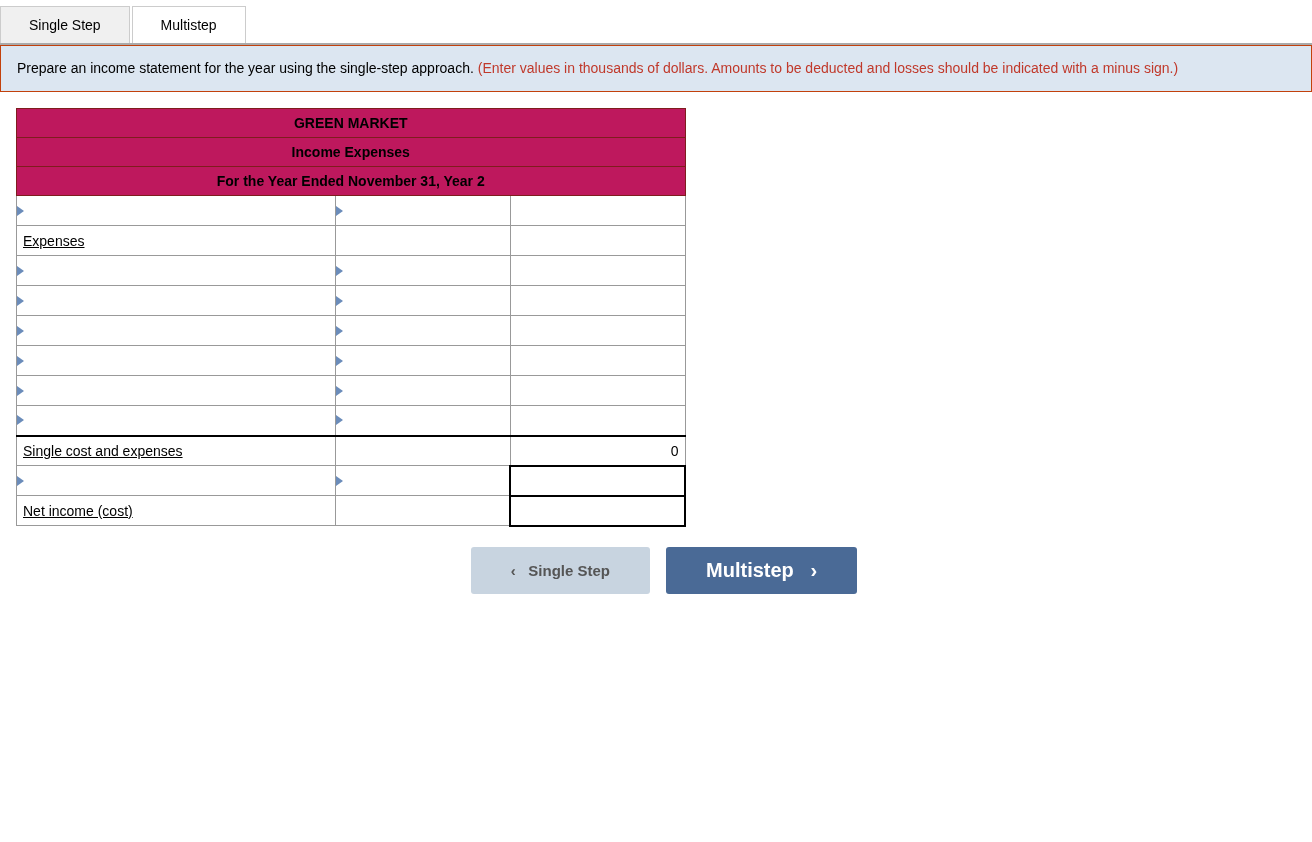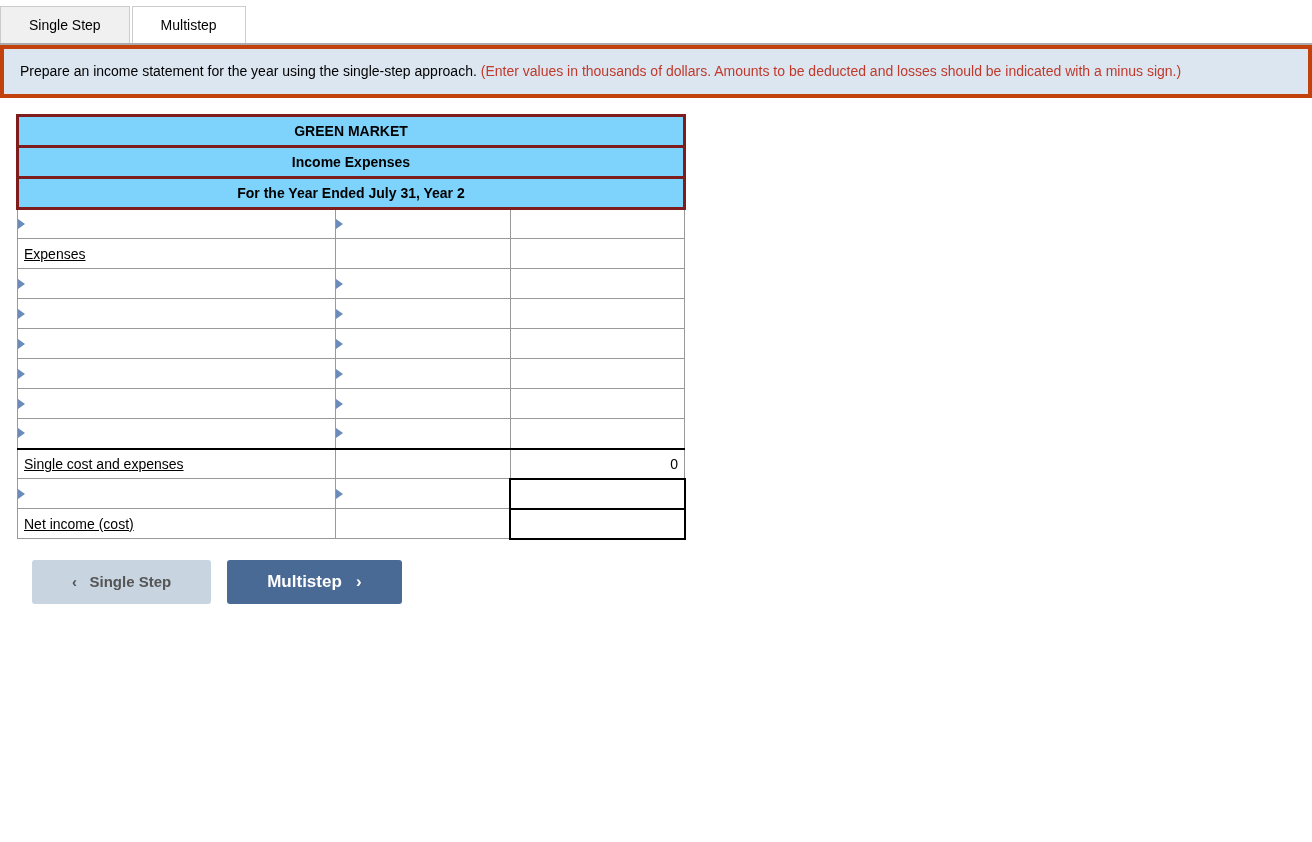--- a/index.html
+++ b/index.html
@@ -31,21 +31,21 @@
       background: #fff;
       border-top: 1px solid #ccc;
       border-left: 1px solid #ccc;
       border-right: 1px solid #ccc;
       font-weight: normal;
     }
 
     
     .instruction-box {
       background: #dce6f1;
-      border: 4px solid #c2410c;
+      border: 1px solid #c2410c;
       padding: 12px 16px;
       margin: 0;
       font-size: 14px;
       line-height: 1.5;
     }
     .instruction-box .red-text {
       color: #c0392b;
     }
 
     
@@ -53,26 +53,26 @@
       padding: 16px;
     }
 
     
     .income-table {
       border-collapse: collapse;
       width: 670px;
     }
 
     .income-table .header-row td {
-      background: #7dd3fc;
+      background: #be185d;
       color: #000;
       font-weight: bold;
       text-align: center;
       padding: 6px 8px;
-      border: 3px solid #7f1d1d;
+      border: 1px solid #7f1d1d;
       font-size: 14px;
     }
 
     .income-table .data-row td {
       border: 1px solid #999;
       padding: 0;
       height: 30px;
     }
 
     .income-table .data-row td.label-cell {
@@ -108,21 +108,21 @@
     }
 
     
     .total-row td {
       border-top: 2px solid #000 !important;
     }
 
     
     .nav-buttons {
       display: flex;
-      justify-content: flex-start;
+      justify-content: center;
       gap: 16px;
       margin-top: 20px;
       margin-left: 0;
       padding-left: 16px;
     }
 
     .btn-prev {
       background: #c8d4e0;
       color: #555;
       border: none;
@@ -131,21 +131,21 @@
       font-weight: bold;
       cursor: pointer;
       border-radius: 3px;
     }
 
     .btn-next {
       background: #4a6a96;
       color: #fff;
       border: none;
       padding: 12px 40px;
-      font-size: 17px;
+      font-size: 20px;
       font-weight: bold;
       cursor: pointer;
       border-radius: 3px;
     }
 
     
     .cell-arrow {
       display: inline-block;
       width: 0;
       height: 0;
@@ -198,21 +198,21 @@
   <table class="income-table">
 
     <tbody>
         <tr class="header-row">
       <td colspan="3">GREEN MARKET</td>
     </tr>
     <tr class="header-row">
       <td colspan="3">Income Expenses</td>
     </tr>
     <tr class="header-row">
-      <td colspan="3">For the Year Ended July 31, Year 2</td>
+      <td colspan="3">For the Year Ended November 31, Year 2</td>
     </tr>
 
     <tr class="data-row">
       <td class="input-cell has-arrow" style="width:310px;">
         <div class="input-wrapper">
           <span class="cell-arrow"></span>
           <input type="text" style="">
         </div>
       </td>
       <td class="input-cell has-arrow" style="width:170px;">

